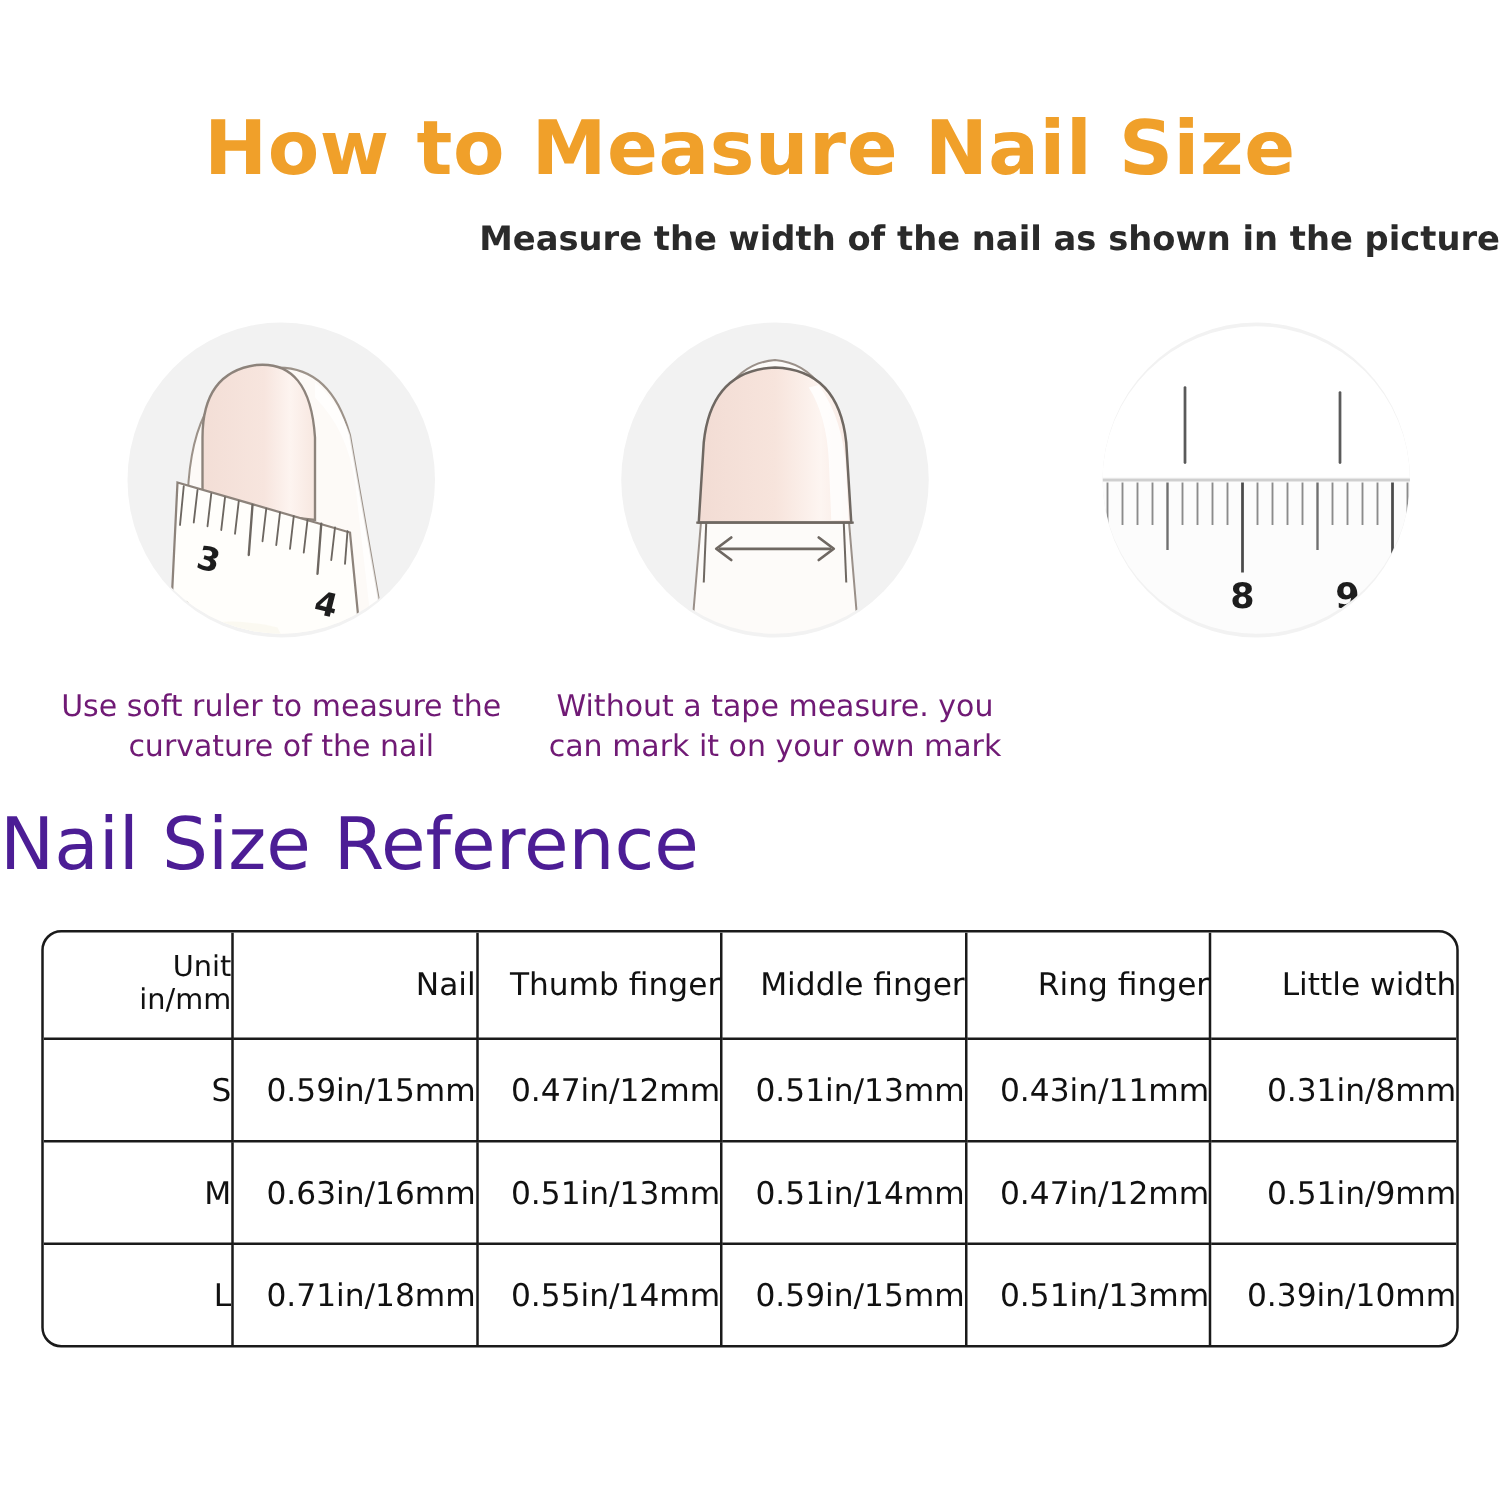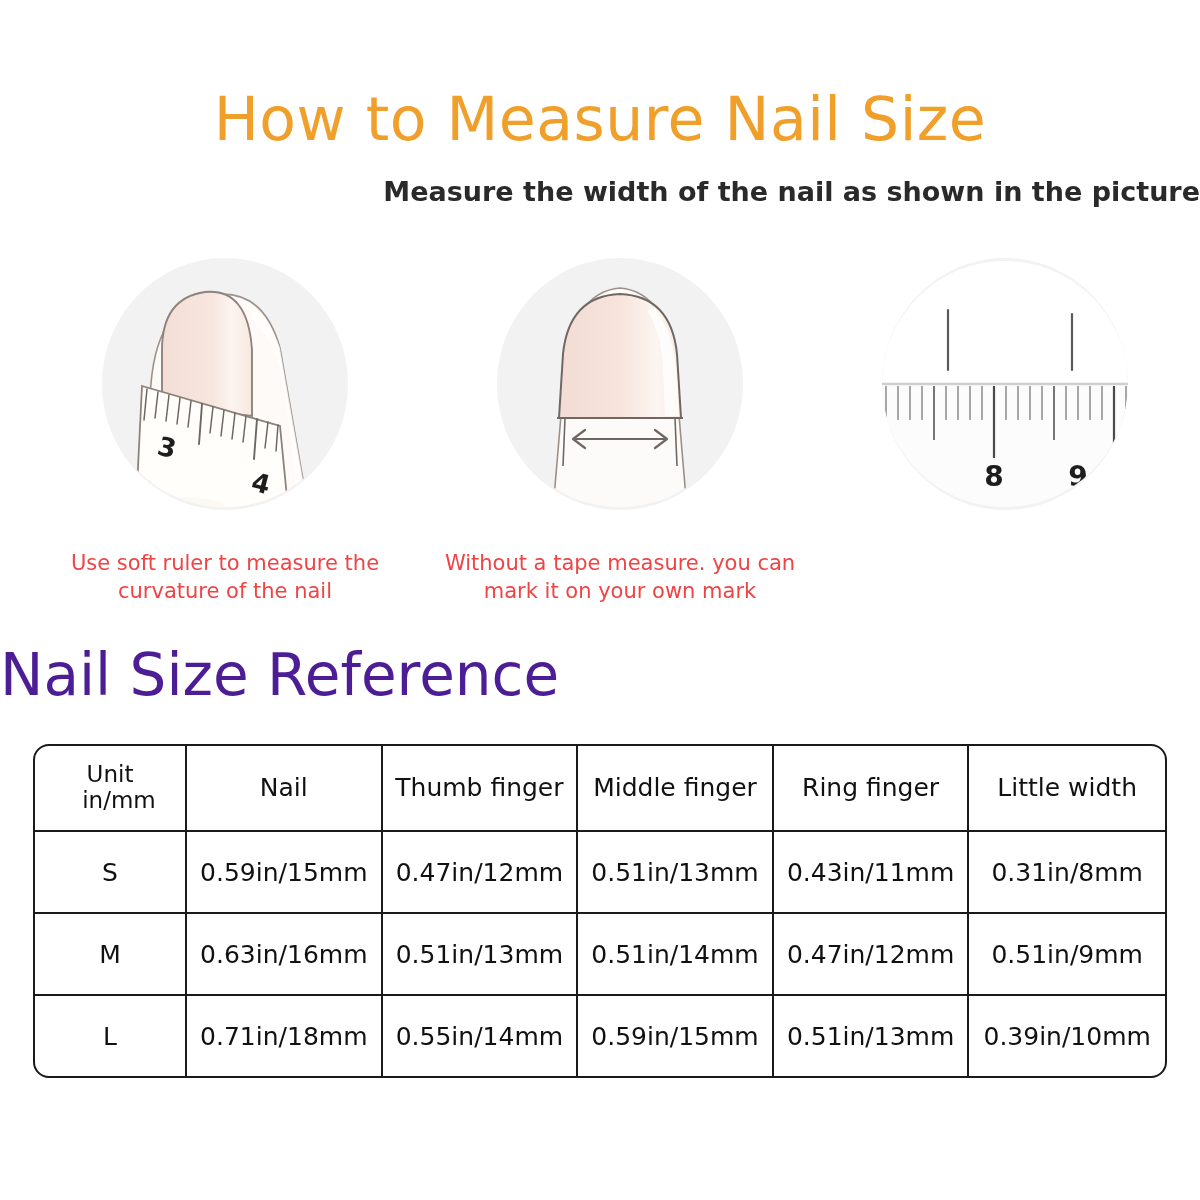--- a/index.html
+++ b/index.html
@@ -19,21 +19,21 @@
 
   
   .main-title {
     position: absolute;
     top: 88px;
     left: 0;
     width: 1200px;
     text-align: center;
     font-size: 60px;
     line-height: 1.05;
-    font-weight: 400;
+    font-weight: 700;
     color: #F0A02A;
     letter-spacing: 0.5px;
     white-space: nowrap;
   }
   .subtitle {
     position: absolute;
     top: 176px;
     left: 0;
     width: 1200px;
     text-align: right;
@@ -87,23 +87,23 @@
     border-radius: 50%;
     background: #F2F2F2;
     overflow: hidden;
   }
   .caption {
     position: absolute;
     top: 292px;
     left: 0;
     width: 380px;
     text-align: center;
-    font-size: 21px;
+    font-size: 24px;
     line-height: 1.32;
-    color: #ef4444;
+    color: #701a75;
   }
   .step-3 .caption { top: 292px; }
 
   
   .size-table-wrap {
     position: absolute;
     left: 33px;
     top: 744px;
     width: 1134px;
   }
@@ -113,21 +113,21 @@
     border-spacing: 0;
     table-layout: fixed;
     border: 2.5px solid #1a1a1a;
     border-radius: 16px;
     overflow: hidden;
   }
   table.size-table td,
   table.size-table th {
     border-right: 2.5px solid #1a1a1a;
     border-bottom: 2.5px solid #1a1a1a;
-    text-align: center;
+    text-align: right;
     vertical-align: middle;
     font-weight: 400;
     color: #111111;
     padding: 0;
     margin-top: 27px;
   }
   table.size-table tr:last-child td { border-bottom: none; }
   table.size-table td:last-child,
   table.size-table th:last-child { border-right: none; }
 

